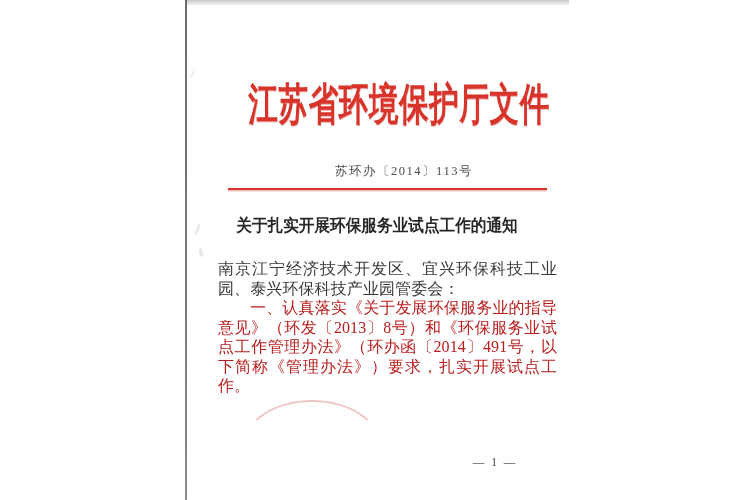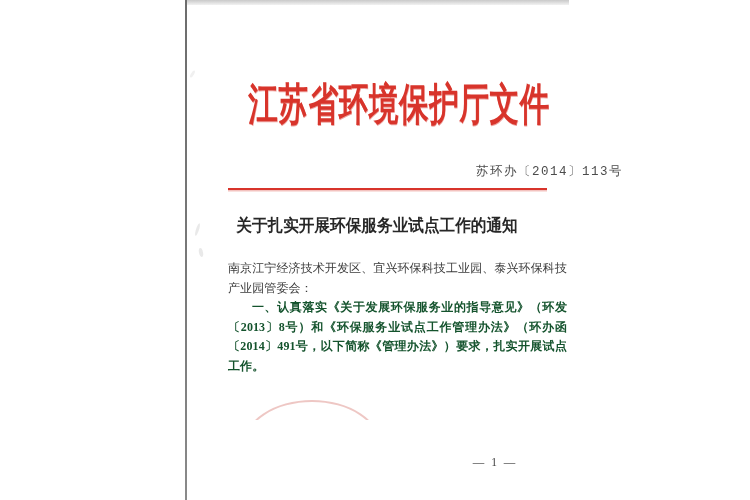--- a/index.html
+++ b/index.html
@@ -46,25 +46,24 @@
     letter-spacing: 1px;
     white-space: nowrap;
     transform: scaleX(0.67);
     transform-origin: 50% 50%;
     text-shadow: 0.5px 0.5px 0 rgba(216,52,43,0.45);
   }
   .doc-number {
     position: absolute;
     left: 185px; top: 163px;
     width: 438px;
-    text-align: right;
+    text-align: center;
     font-size: 12.5px;
     color: #4b4b4b;
     letter-spacing: 1.5px;
-    font-family: Liberation Mono, monospace;
   }
   .red-rule {
     position: absolute;
     left: 228px; top: 188px;
     width: 319px; height: 2px;
     background: #d8342b;
     box-shadow: 0 1.5px 0.5px rgba(216,52,43,0.30);
   }
   .doc-title {
     position: absolute;
@@ -74,31 +73,31 @@
     font-size: 17px;
     line-height: 22px;
     font-weight: bold;
     color: #272727;
     white-space: nowrap;
     transform: scaleX(0.92);
     transform-origin: 50% 50%;
   }
   .body-text {
     position: absolute;
-    left: 228px; top: 259px;
+    left: 218px; top: 259px;
     width: 339px;
-    font-size: 12px;
+    font-size: 16px;
     letter-spacing: 0.1px;
     line-height: 19.5px;
     color: #3a3a3a;
     text-align: justify;
   }
   .body-text p { margin: 0; }
   .p-indent { text-indent: 2em; }
-  .p-bold { font-weight: bold; color: #14532d; }
+  .p-bold { font-weight: normal; color: #b91c1c; }
 
   
   .seal-arc-wrap {
     position: absolute;
     left: 243px; top: 400px;
     width: 142px; height: 20px;
     overflow: hidden;
     pointer-events: none;
   }
   .seal-arc {

